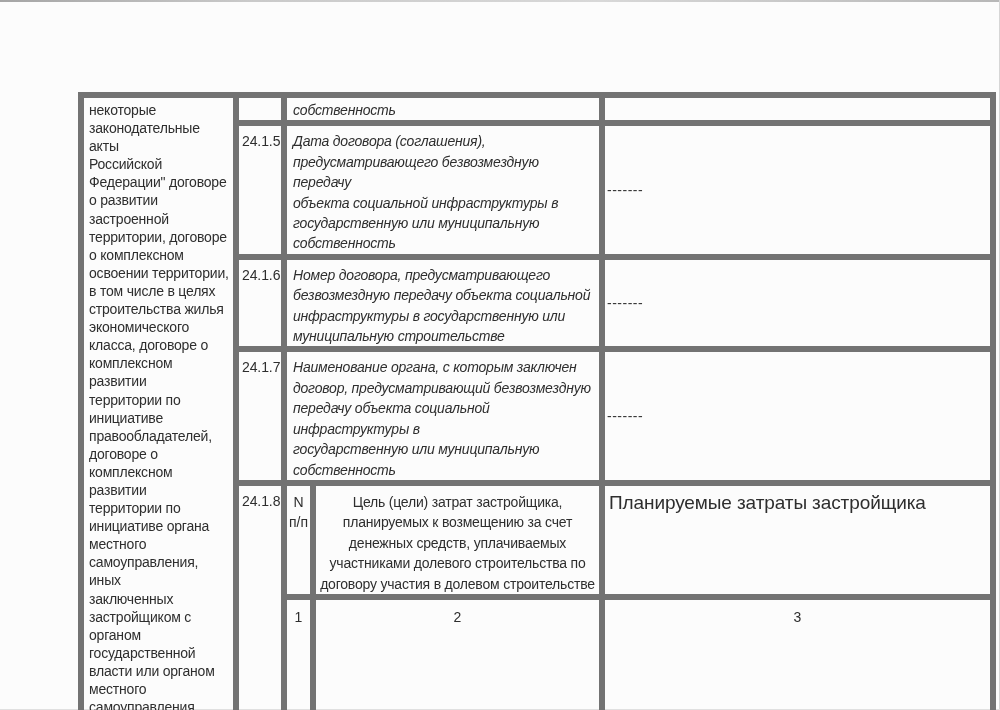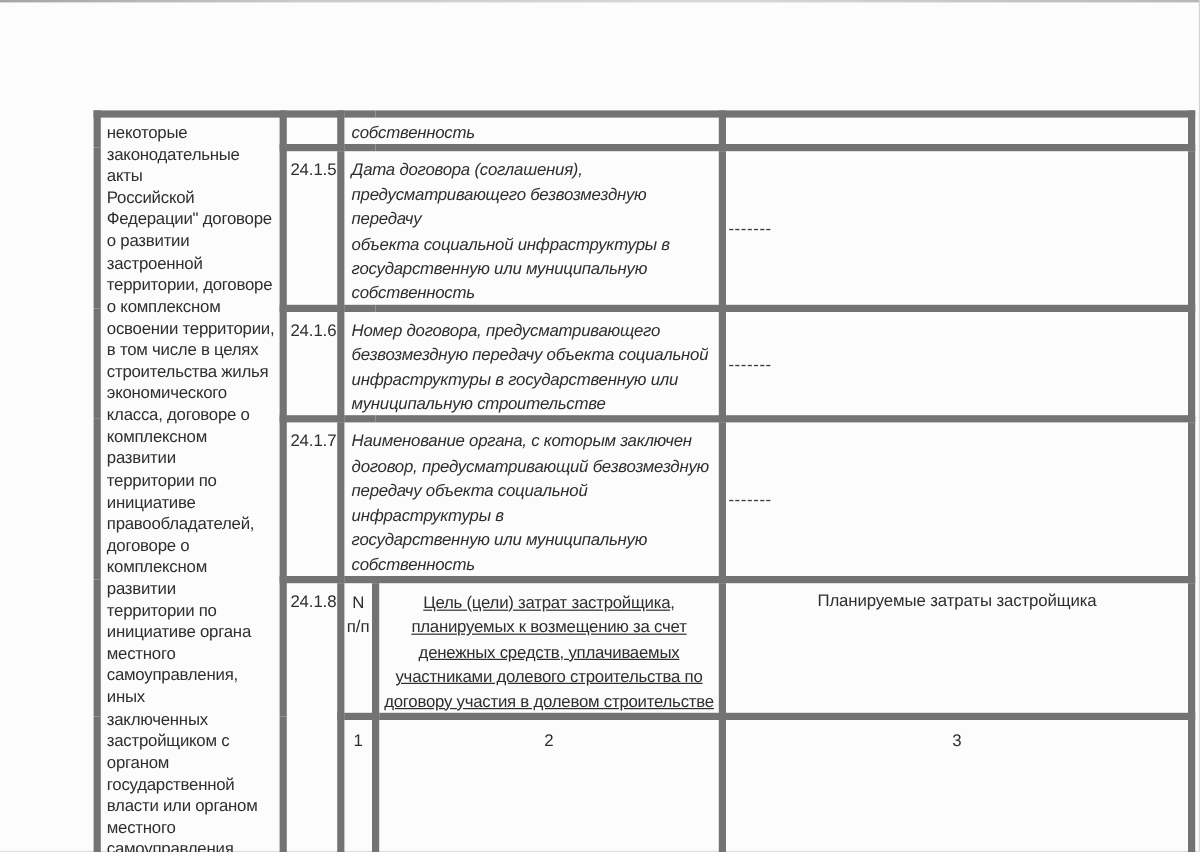--- a/index.html
+++ b/index.html
@@ -49,25 +49,25 @@
     vertical-align:middle;
     padding:0 0 0 2px;
     font-size:14px;color:#3a3a3a;letter-spacing:0.5px;
   }
   td.np-head{
     text-align:center;padding:6px 1px 0 1px;
     font-size:14px;line-height:20.4px;white-space:pre-line;
   }
   td.goal-head{
     text-align:center;padding:6px 2px 0 2px;
-    font-size:14px;line-height:20.4px;letter-spacing:-0.2px;white-space:pre-line;text-decoration:underline;
+    font-size:14px;line-height:20.4px;letter-spacing:-0.2px;white-space:pre-line;
   }
   td.cost-head{
-    text-align:center;padding:6px 4px 0 4px;
-    font-size:14px;letter-spacing:-0.1px;
+    text-align:left;padding:6px 4px 0 4px;
+    font-size:19px;letter-spacing:-0.1px;
   }
   td.colnum{
     text-align:center;padding:9px 0 0 0;
     font-size:14px;
   }
 </style>
 </head>
 <body>
 
 <div class="scan-top"></div>

